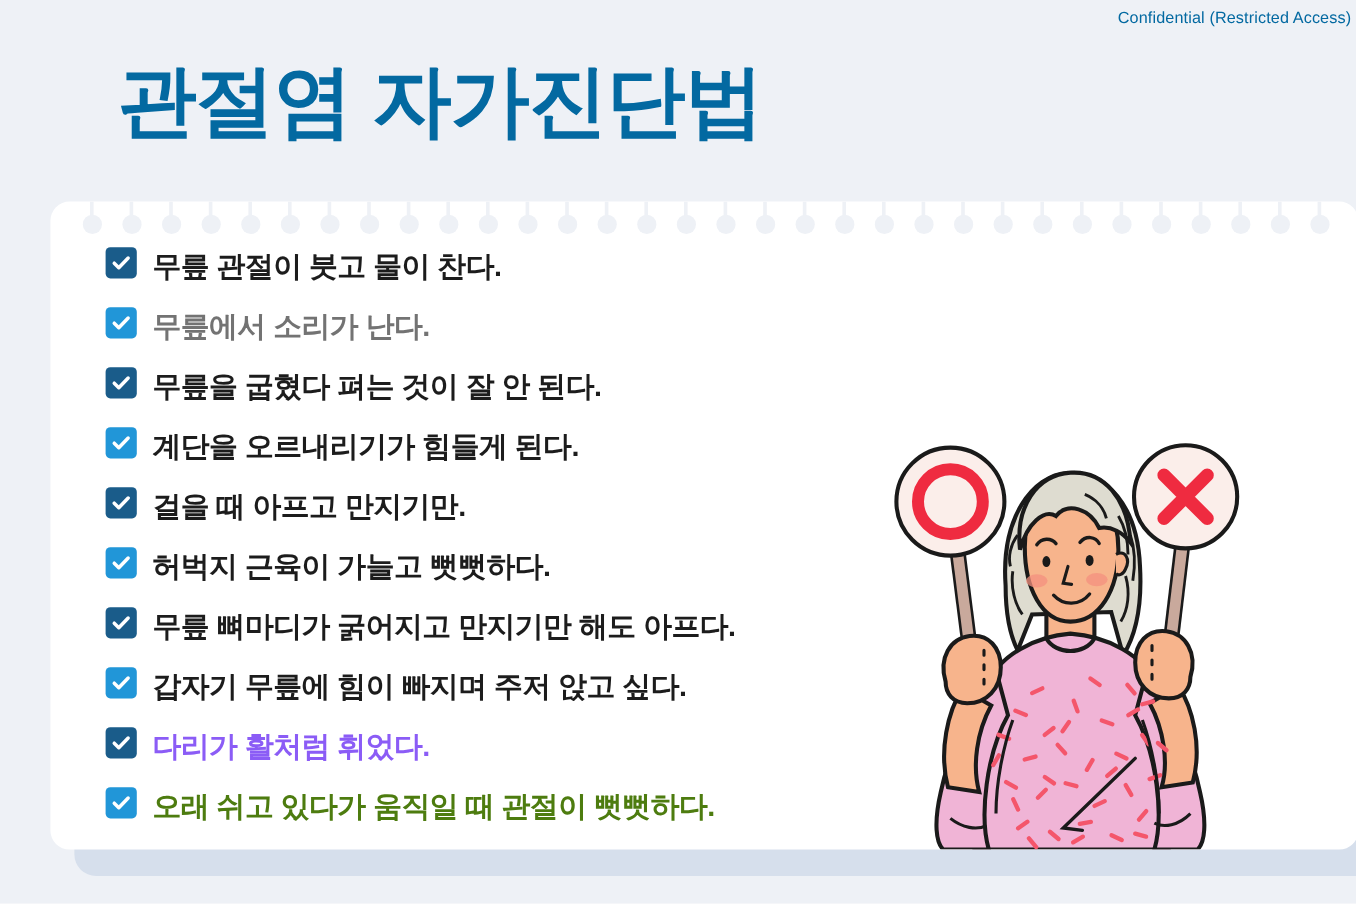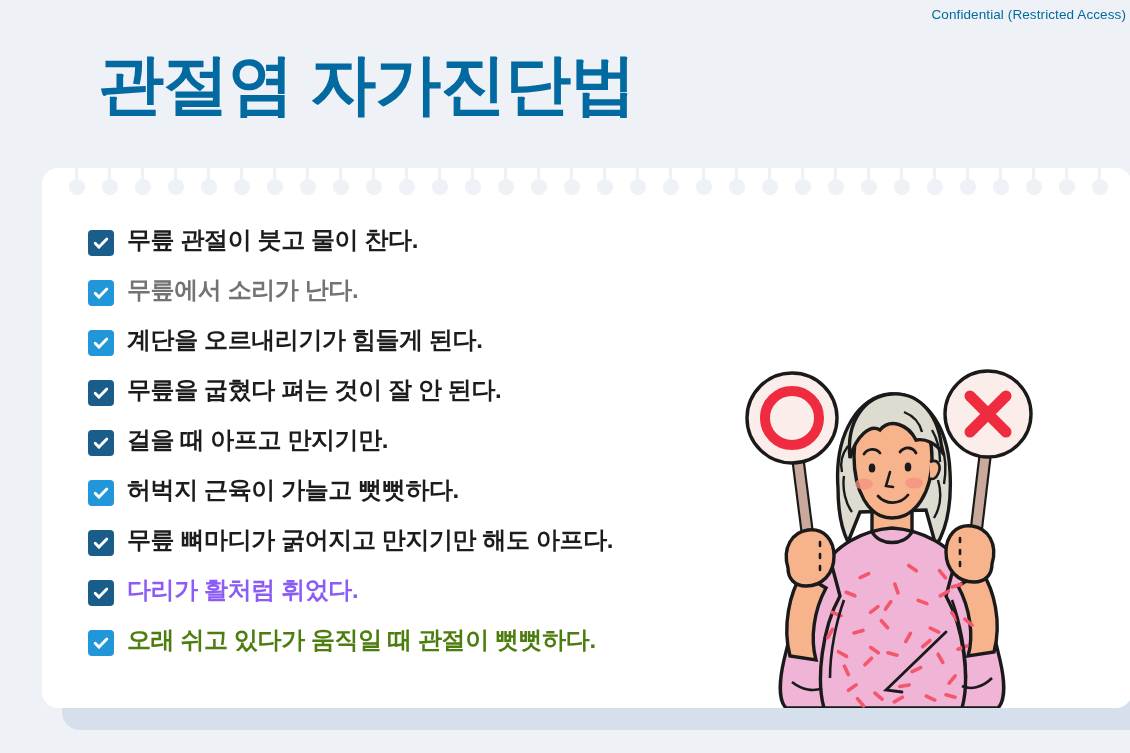--- a/index.html
+++ b/index.html
@@ -105,21 +105,21 @@
 
   
   .checklist {
     position: absolute;
     left: 46px;
     top: 38px;
     width: 640px;
   }
   .check-row {
     display: flex;
-    align-items: flex-end;
+    align-items: flex-start;
     height: 50px;
   }
   .checkbox {
     flex: 0 0 26px;
     width: 26px;
     height: 26px;
     border-radius: 4px;
     display: flex;
     align-items: center;
     justify-content: center;
@@ -201,58 +201,66 @@
       </div>
       <div class="check-row">
         <div class="checkbox" style="background: rgb(33, 150, 216);">
           <svg width="18" height="18" viewBox="0 0 18 18">
             <path d="M3.2 9.3 L7 13.1 L14.8 5.0" fill="none" stroke="#ffffff" stroke-width="2.9" stroke-linecap="round" stroke-linejoin="round"></path>
           </svg>
         </div>
         <div class="check-label" style="color: #737373;">무릎에서 소리가 난다.</div>
       </div>
       <div class="check-row">
+        <div class="checkbox" style="background: rgb(26, 92, 138);">
+          <svg width="18" height="18" viewBox="0 0 18 18">
+            <path d="M3.2 9.3 L7 13.1 L14.8 5.0" fill="none" stroke="#ffffff" stroke-width="2.9" stroke-linecap="round" stroke-linejoin="round"></path>
+          </svg>
+        </div>
+        <div class="check-label" style="color: rgb(28, 28, 28);">무릎을 굽혔다 펴는 것이 잘 안 된다.</div>
+      </div>
+      <div class="check-row">
         <div class="checkbox" style="background: rgb(33, 150, 216);">
           <svg width="18" height="18" viewBox="0 0 18 18">
             <path d="M3.2 9.3 L7 13.1 L14.8 5.0" fill="none" stroke="#ffffff" stroke-width="2.9" stroke-linecap="round" stroke-linejoin="round"></path>
           </svg>
         </div>
         <div class="check-label" style="color: rgb(28, 28, 28);">계단을 오르내리기가 힘들게 된다.</div>
       </div>
       <div class="check-row">
         <div class="checkbox" style="background: rgb(26, 92, 138);">
           <svg width="18" height="18" viewBox="0 0 18 18">
             <path d="M3.2 9.3 L7 13.1 L14.8 5.0" fill="none" stroke="#ffffff" stroke-width="2.9" stroke-linecap="round" stroke-linejoin="round"></path>
           </svg>
         </div>
-        <div class="check-label" style="color: rgb(28, 28, 28);">무릎을 굽혔다 펴는 것이 잘 안 된다.</div>
-      </div>
-      <div class="check-row">
-        <div class="checkbox" style="background: rgb(26, 92, 138);">
-          <svg width="18" height="18" viewBox="0 0 18 18">
-            <path d="M3.2 9.3 L7 13.1 L14.8 5.0" fill="none" stroke="#ffffff" stroke-width="2.9" stroke-linecap="round" stroke-linejoin="round"></path>
-          </svg>
-        </div>
         <div class="check-label" style="color: rgb(28, 28, 28);">걸을 때 아프고 만지기만.</div>
       </div>
       <div class="check-row">
         <div class="checkbox" style="background: rgb(33, 150, 216);">
           <svg width="18" height="18" viewBox="0 0 18 18">
             <path d="M3.2 9.3 L7 13.1 L14.8 5.0" fill="none" stroke="#ffffff" stroke-width="2.9" stroke-linecap="round" stroke-linejoin="round"></path>
           </svg>
         </div>
         <div class="check-label" style="color: rgb(28, 28, 28);">허벅지 근육이 가늘고 뻣뻣하다.</div>
       </div>
       <div class="check-row">
         <div class="checkbox" style="background: rgb(26, 92, 138);">
           <svg width="18" height="18" viewBox="0 0 18 18">
             <path d="M3.2 9.3 L7 13.1 L14.8 5.0" fill="none" stroke="#ffffff" stroke-width="2.9" stroke-linecap="round" stroke-linejoin="round"></path>
           </svg>
         </div>
         <div class="check-label" style="color: rgb(28, 28, 28);">무릎 뼈마디가 굵어지고 만지기만 해도 아프다.</div>
+      </div>
+      <div class="check-row">
+        <div class="checkbox" style="background: rgb(33, 150, 216);">
+          <svg width="18" height="18" viewBox="0 0 18 18">
+            <path d="M3.2 9.3 L7 13.1 L14.8 5.0" fill="none" stroke="#ffffff" stroke-width="2.9" stroke-linecap="round" stroke-linejoin="round"></path>
+          </svg>
+        </div>
+        <div class="check-label" style="color: rgb(28, 28, 28);">갑자기 무릎에 힘이 빠지며 주저 앉고 싶다.</div>
       </div>
       <div class="check-row">
         <div class="checkbox" style="background: rgb(26, 92, 138);">
           <svg width="18" height="18" viewBox="0 0 18 18">
             <path d="M3.2 9.3 L7 13.1 L14.8 5.0" fill="none" stroke="#ffffff" stroke-width="2.9" stroke-linecap="round" stroke-linejoin="round"></path>
           </svg>
         </div>
         <div class="check-label" style="color: #8b5cf6;">다리가 활처럼 휘었다.</div>
       </div>
       <div class="check-row">

